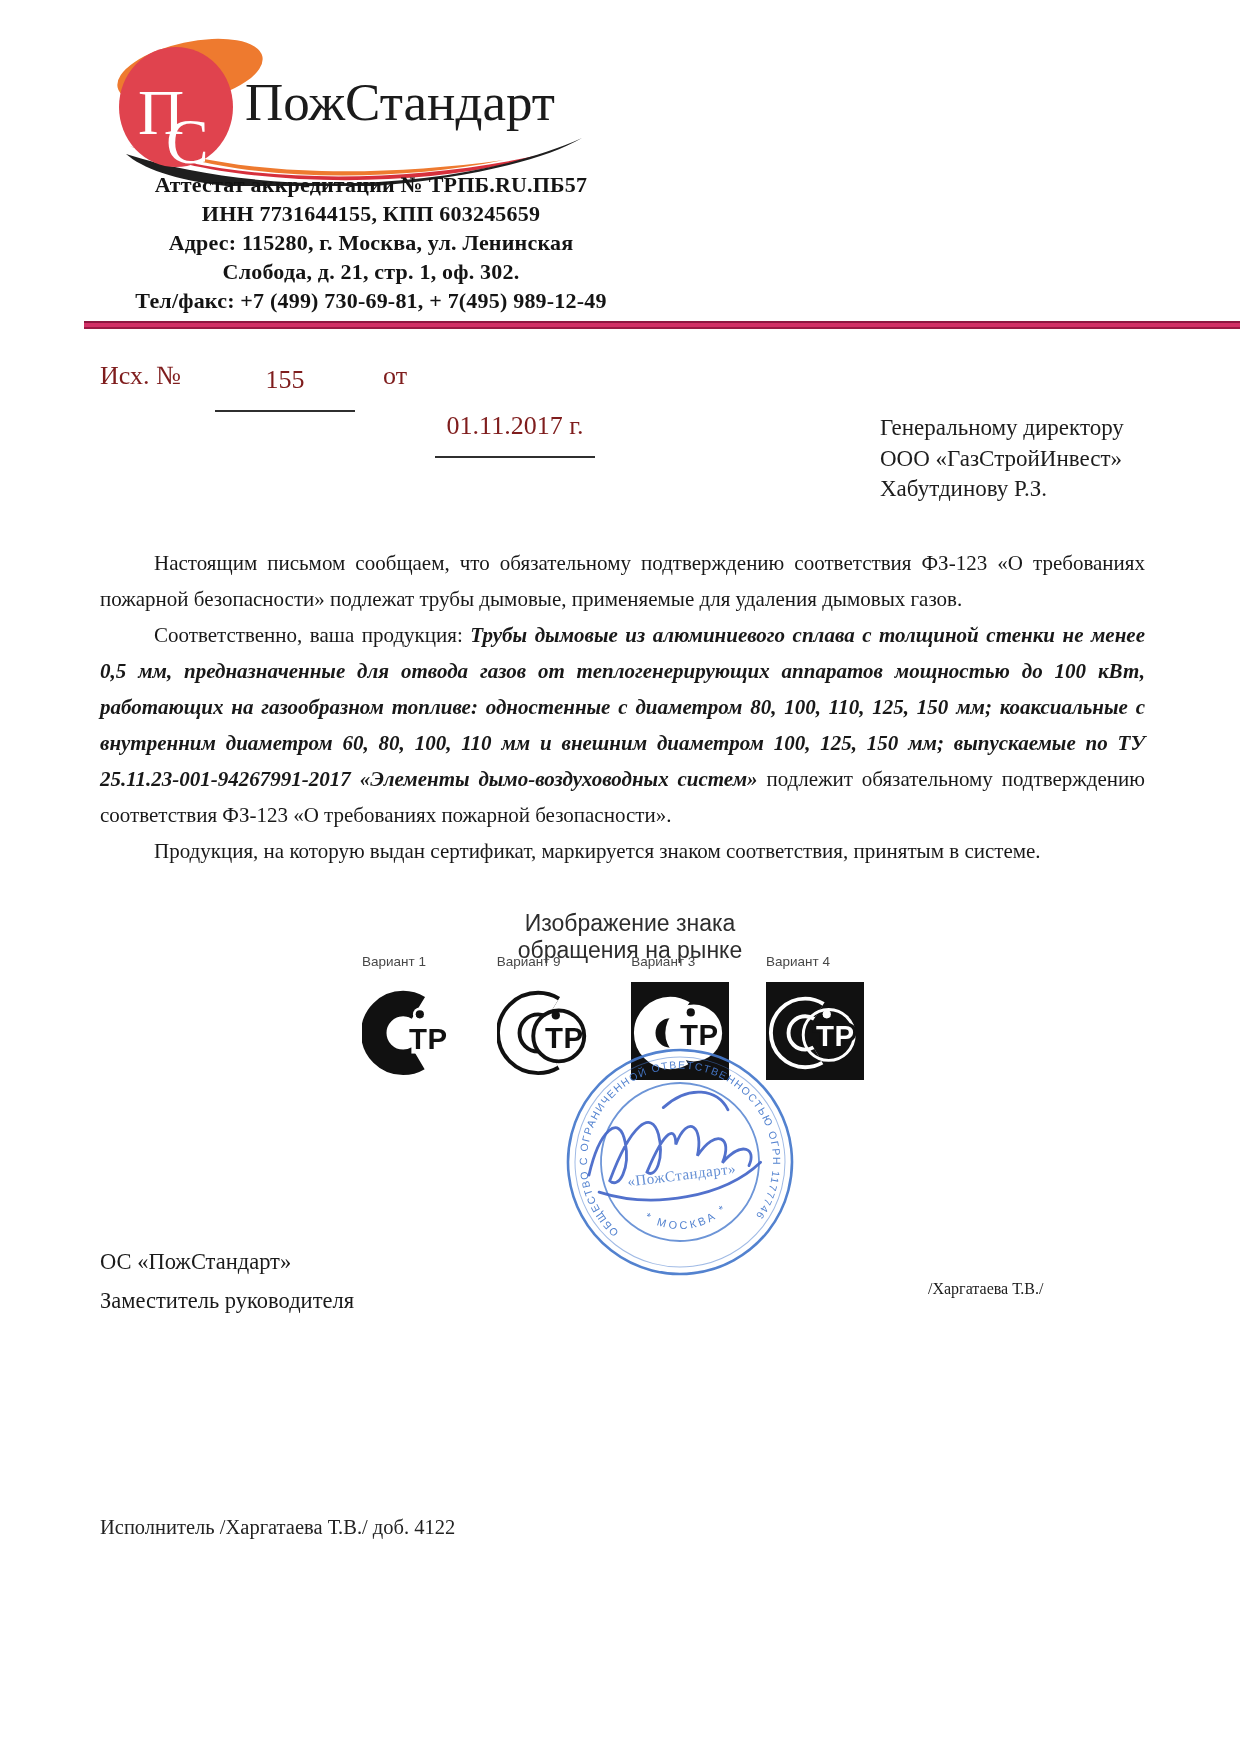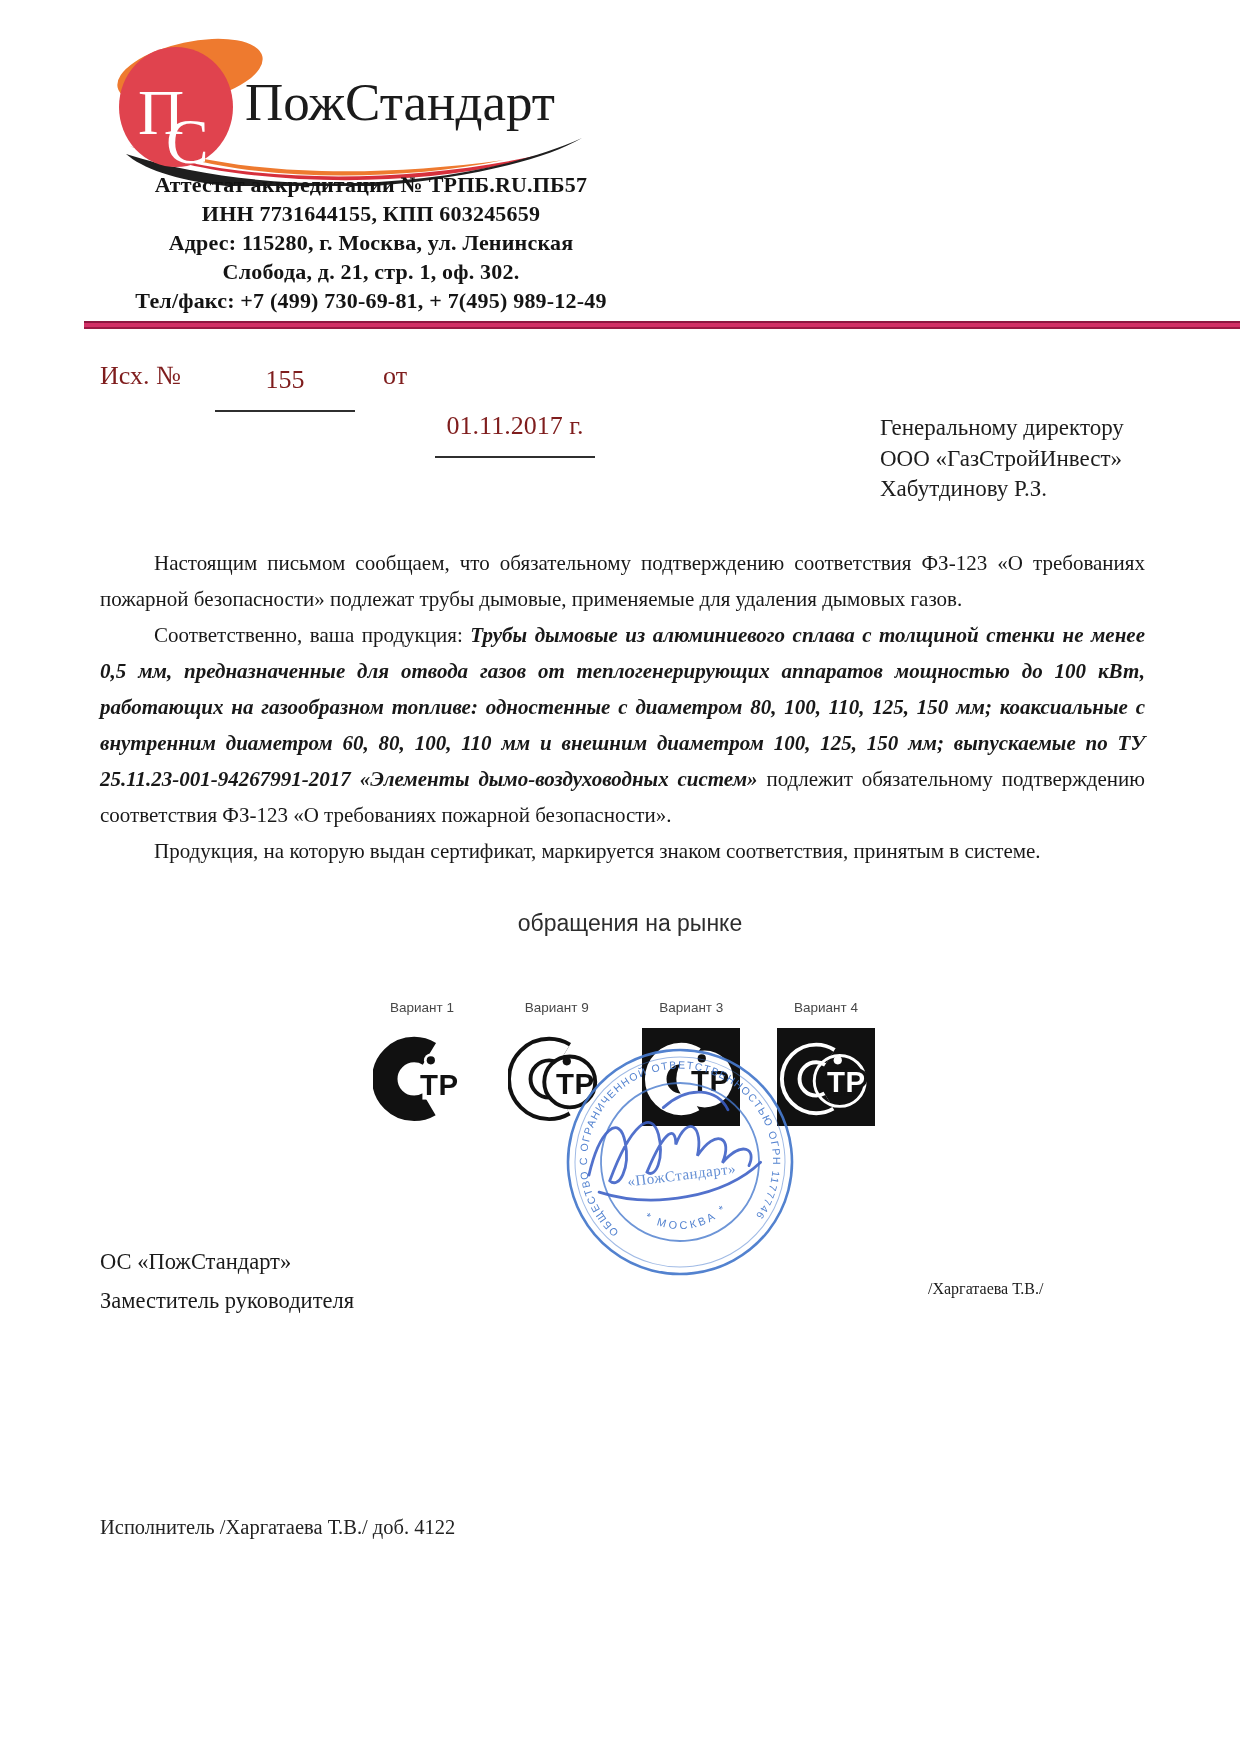--- a/index.html
+++ b/index.html
@@ -35,21 +35,21 @@
     font-size:21px;line-height:36px;text-align:justify;color:#181818;
   }
   .body-text p{margin:0;text-indent:54px;}
   .product{font-weight:bold;font-style:italic;}
   
   .marks-caption{
     position:absolute;left:360px;top:910px;width:540px;text-align:center;
     font-family:"Liberation Sans","DejaVu Sans",sans-serif;font-size:23px;line-height:27px;color:#2d2d2d;
   }
   .marks-row{position:absolute;left:362px;top:954px;width:524px;display:flex;justify-content:space-between;}
-  .mark-cell{width:120px;display:flex;flex-direction:column;align-items:center;margin-top:46px;}
+  .mark-cell{width:120px;display:flex;flex-direction:column;}
   .mark-label{
     font-family:"Liberation Sans","DejaVu Sans",sans-serif;
     font-size:13.5px;color:#474747;margin-bottom:13px;
   }
   .mark-svg{width:98px;height:98px;display:block;}
   .mark-letters{
     font-family:"Liberation Sans","DejaVu Sans",sans-serif;
     font-weight:bold;font-size:30px;letter-spacing:0.5px;
   }
   
@@ -111,20 +111,21 @@
     <div>Хабутдинову Р.З.</div>
   </div>
 
   <div class="body-text">
     <p>Настоящим письмом сообщаем, что обязательному подтверждению соответствия ФЗ-123 «О требованиях пожарной безопасности» подлежат трубы дымовые, применяемые для удаления дымовых газов.</p>
     <p><span>Соответственно, ваша продукция: </span><span class="product">Трубы дымовые из алюминиевого сплава с толщиной стенки не менее 0,5 мм, предназначенные для отвода газов от теплогенерирующих аппаратов мощностью до 100 кВт, работающих на газообразном топливе: одностенные с диаметром 80, 100, 110, 125, 150 мм; коаксиальные с внутренним диаметром 60, 80, 100, 110 мм и внешним диаметром 100, 125, 150 мм; выпускаемые по ТУ 25.11.23-001-94267991-2017 «Элементы дымо-воздуховодных систем»</span><span> подлежит обязательному подтверждению соответствия ФЗ-123 «О требованиях пожарной безопасности».</span></p>
     <p>Продукция, на которую выдан сертификат, маркируется знаком соответствия, принятым в системе.</p>
   </div>
 
   <div class="marks-caption">
+    <div>Изображение знака</div>
     <div>обращения на рынке</div>
   </div>
 
   <div class="marks-row">
 
     <div class="mark-cell">
       <div class="mark-label">Вариант 1</div>
       <svg class="mark-svg" viewBox="0 0 100 100">
         <circle cx="42" cy="52" r="30" fill="none" stroke="#111" stroke-width="26" stroke-dasharray="126.5 62" stroke-dashoffset="-31"></circle>
         <text class="mark-letters" x="48" y="68" fill="#fff" stroke="#fff" stroke-width="9">ТР</text>

